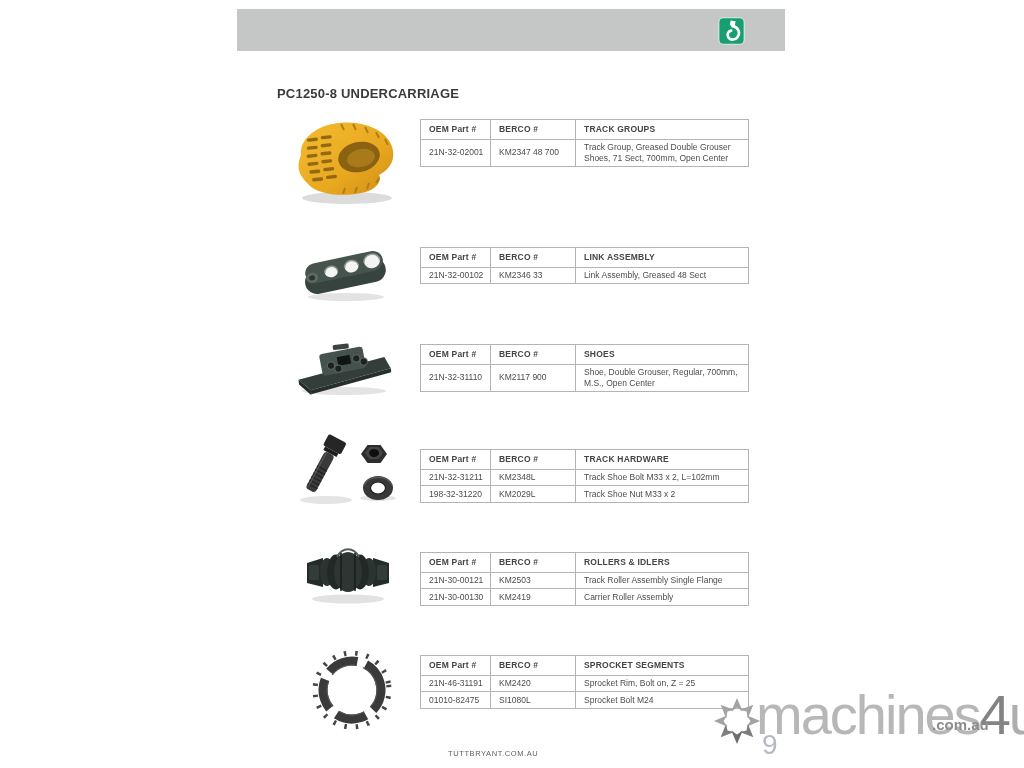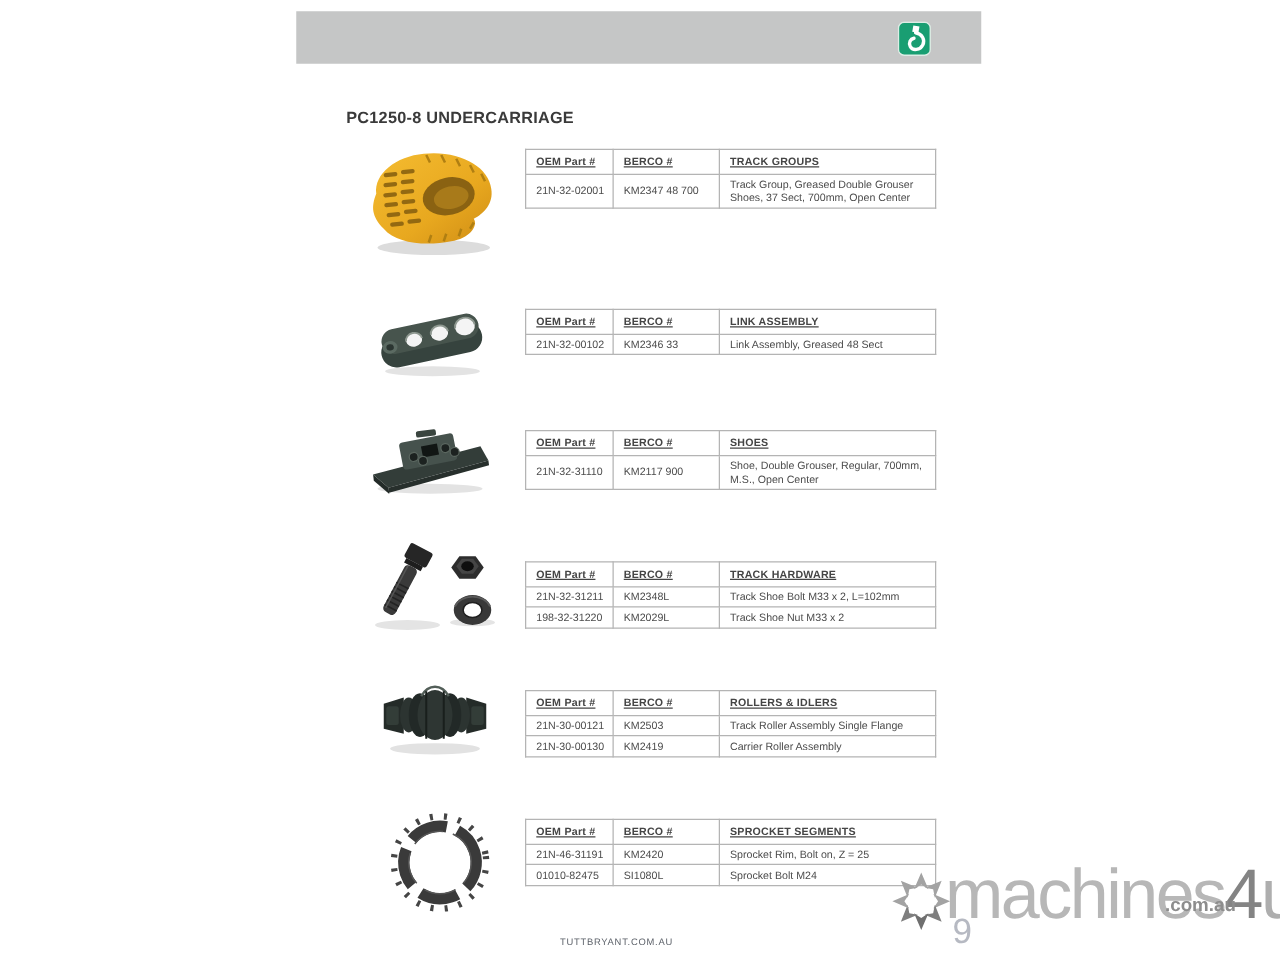--- a/index.html
+++ b/index.html
@@ -13,21 +13,21 @@
   
   .title{position:absolute;left:277px;top:86px;margin:0;font-size:13px;font-weight:bold;
          color:#3a3a3a;letter-spacing:.2px;}
 
   
   table.ptable{position:absolute;left:420px;width:328px;border-collapse:collapse;
                table-layout:fixed;background:#fff;}
   table.ptable col.c1{width:70px;} table.ptable col.c2{width:85px;} table.ptable col.c3{width:173px;}
   table.ptable th, table.ptable td{border:1px solid #b4b4b4;text-align:left;vertical-align:middle;
                font-size:8.5px;line-height:1.25;color:#4c4c4c;padding:2.5px 6px 2.5px 8px;}
-  table.ptable th{font-weight:bold;color:#454545;padding-top:4px;padding-bottom:4px;letter-spacing:.2px;text-decoration:underline;}
+  table.ptable th{font-weight:bold;color:#454545;padding-top:4px;padding-bottom:4px;letter-spacing:.2px;}
 
   
   .img-box{position:absolute;}
   .img-box svg{display:block;width:100%;height:100%;}
 
   
   .watermark{position:absolute;left:712px;top:690px;width:305px;height:60px;pointer-events:none;}
   .wm-icon{position:absolute;left:0;top:6px;width:50px;height:50px;}
   .wm-brand{position:absolute;left:44px;top:-8px;font-size:56px;font-weight:normal;
             letter-spacing:-2px;white-space:nowrap;}
@@ -101,21 +101,21 @@
         <tr>
       <th>OEM Part #</th>
       <th>BERCO #</th>
       <th>TRACK GROUPS</th>
     </tr>
       </thead>
     <tbody>
       <tr>
         <td>21N-32-02001</td>
         <td>KM2347 48 700</td>
-        <td>Track Group, Greased Double Grouser Shoes, 37 Sect, 700mm, Open Center</td>
+        <td>Track Group, Greased Double Grouser Shoes, 71 Sect, 700mm, Open Center</td>
       </tr>
     </tbody>
   </table>
 
   <div class="img-box" style="left:294px;top:240px;width:102px;height:64px">
     <svg viewBox="0 0 102 64">
       <ellipse cx="52" cy="57" rx="38" ry="4" fill="#e3e3e3"></ellipse>
       <g transform="rotate(-12 51 34)">
         <rect x="10" y="24" width="82" height="24" rx="12" fill="#36433e"></rect>
         <rect x="12" y="17" width="79" height="20" rx="10" fill="#47544d"></rect>

